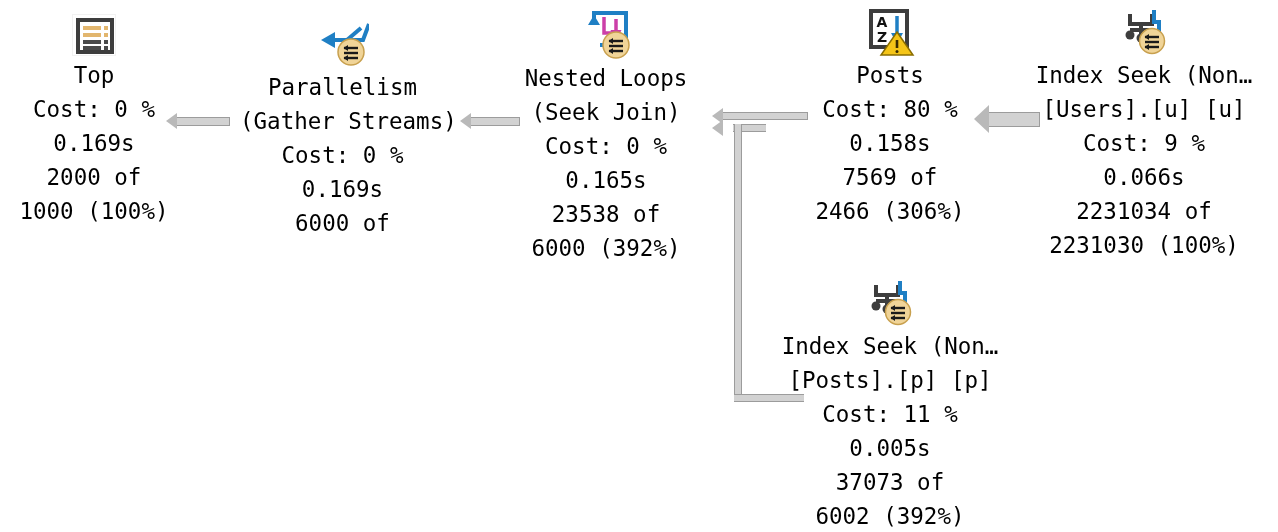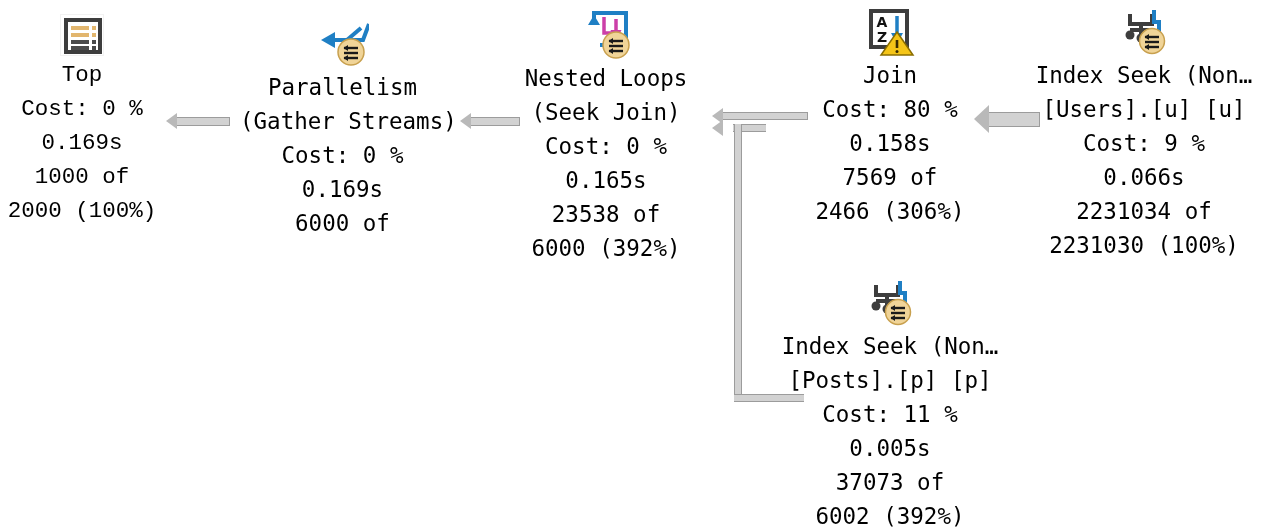--- a/index.html
+++ b/index.html
@@ -123,39 +123,39 @@
   <div class="arrow-head" style="left:974px; top:105px; border-top:14px solid transparent; border-bottom:14px solid transparent; border-right:15px solid #b9b9b9;"></div>
 </div>
 
 <div>
   <div class="elbow-h" style="left:733px; top:124px; width:33px; height:8px;"></div>
   <div class="elbow-v" style="left:734px; top:124px; width:8px; height:278px;"></div>
   <div class="elbow-h" style="left:734px; top:394px; width:70px; height:8px;"></div>
   <div class="arrow-head" style="left:712px; top:120px; border-top:8px solid transparent; border-bottom:8px solid transparent; border-right:11px solid #b9b9b9;"></div>
 </div>
 
-<div class="node" style="left:0px; top:4px; width:164px;font-family:Liberation Mono, monospace;">
+<div class="node" style="left:12px; top:4px; width:164px;">
   <div class="node-icon">
     <div class="icon-top">
       <div class="frame"></div>
       <div class="bar r1"></div>
         <div class="pip r1"></div>
       <div class="bar r2"></div>
         <div class="pip r2"></div>
       <div class="bar r3"></div>
         <div class="pip r3"></div>
       <div class="bar r4"></div>
         <div class="pip r4"></div>
     </div>
   </div>
   <span class="node-label">Top</span>
   <span class="node-label">Cost: 0 %</span>
   <span class="node-label">0.169s</span>
-  <span class="node-label">1000 of</span>
-  <span class="node-label">2000 (100%)</span>
+  <span class="node-label">2000 of</span>
+  <span class="node-label">1000 (100%)</span>
 </div>
 
 <div class="node" style="left:240px; top:16px; width:205px;">
   <div class="node-icon">
     <div class="icon-par">
       <svg width="52" height="48" viewBox="0 0 52 48">
 
         <path d="M16 20 L46 20 L52 4" fill="none" stroke="#1f7fc4" stroke-width="4"></path>
         <path d="M30 20 L44 8" fill="none" stroke="#1f7fc4" stroke-width="4"></path>
 
@@ -214,21 +214,21 @@
         <text x="17" y="34" font-family="DejaVu Sans, sans-serif" font-size="14" font-weight="bold" text-anchor="middle" fill="#111111">Z</text>
         <path d="M32 8 L32 28" stroke="#1f7fc4" stroke-width="3.5"></path>
         <path d="M32 36 L26 25 L38 25 Z" fill="#1f7fc4"></path>
 
         <path d="M32 24 L48 47 L16 47 Z" fill="#f5c518" stroke="#8a6d00" stroke-width="1.5"></path>
         <path d="M32 32 L32 40" stroke="#3a2c00" stroke-width="2.6"></path>
         <circle cx="32" cy="43.5" r="1.5" fill="#3a2c00"></circle>
       </svg>
     </div>
   </div>
-  <span class="node-label">Join</span>
+  <span class="node-label">Posts</span>
   <span class="node-label">Cost: 80 %</span>
   <span class="node-label">0.158s</span>
   <span class="node-label">7569 of</span>
   <span class="node-label">2466 (306%)</span>
 </div>
 
 <div class="node" style="left:1010px; top:4px; width:268px;">
   <div class="node-icon">
     <div class="icon-seek">
       <svg width="52" height="48" viewBox="0 0 52 48">

